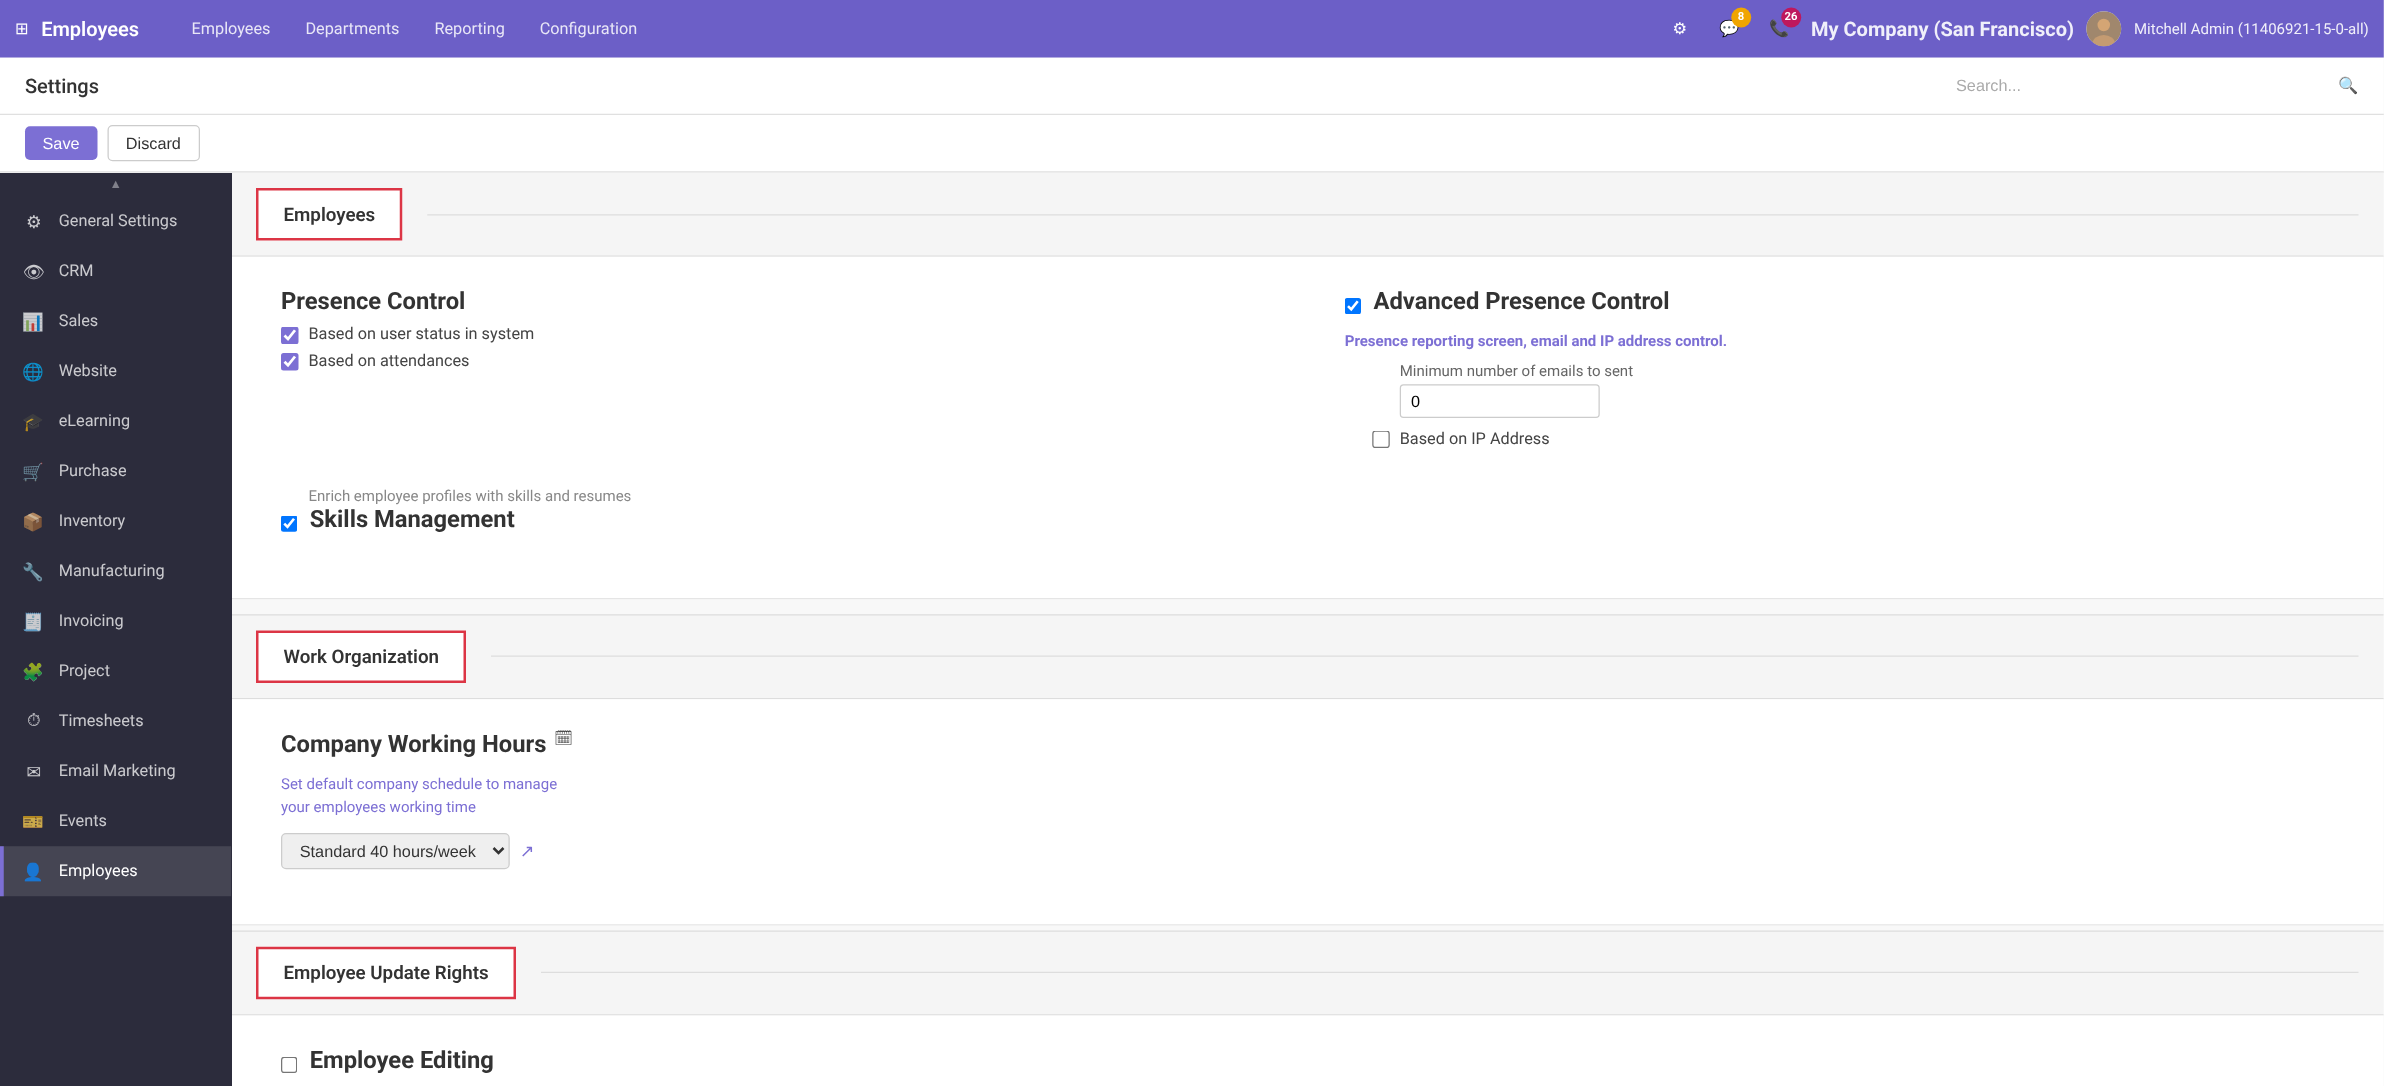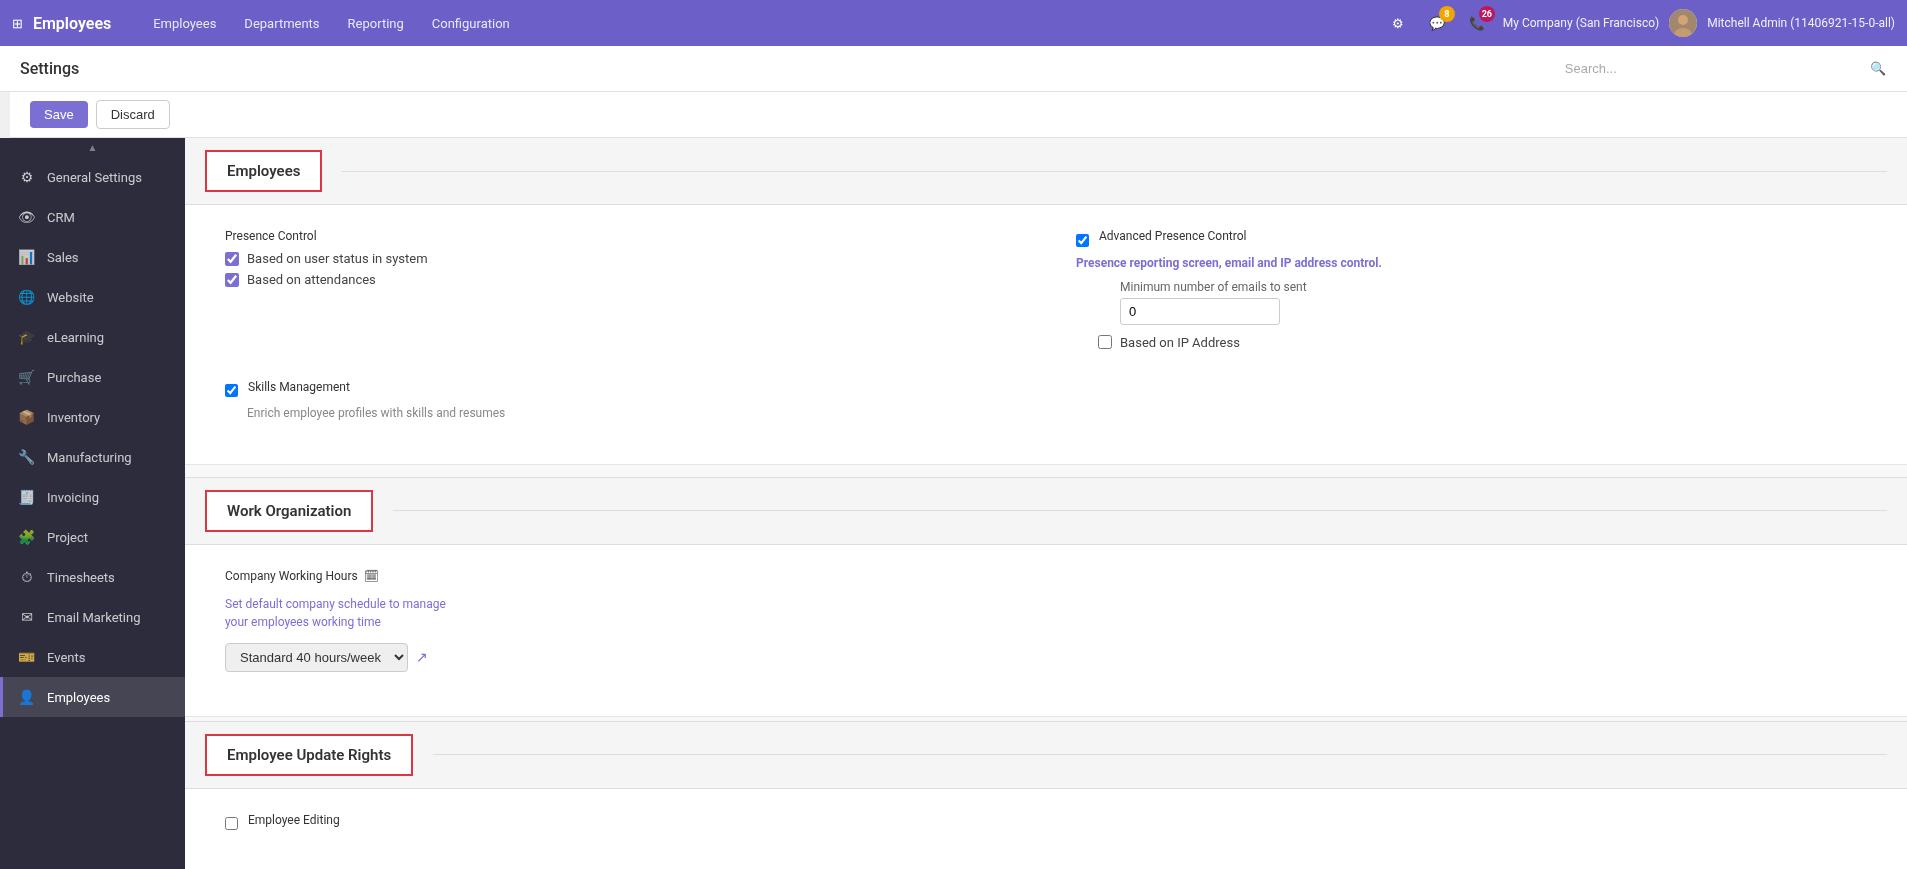--- a/index.html
+++ b/index.html
@@ -18,21 +18,21 @@
       z-index: 100;
     }
     .top-nav .app-grid-icon { margin-right: 10px; cursor: pointer; }
     .top-nav .app-title { font-size: 16px; font-weight: 600; margin-right: 30px; }
     .top-nav .nav-links { display: flex; gap: 4px; flex: 1; }
     .top-nav .nav-link { color: rgba(255,255,255,0.85); padding: 6px 12px; border-radius: 4px; cursor: pointer; font-size: 13px; }
     .top-nav .nav-right { display: flex; align-items: center; gap: 10px; }
     .top-nav .nav-icon-btn { position: relative; cursor: pointer; width: 30px; height: 30px; display: flex; align-items: center; justify-content: center; border-radius: 50%; }
     .badge { position: absolute; top: -2px; right: -2px; background: #f0a500; border-radius: 50%; width: 16px; height: 16px; font-size: 9px; display: flex; align-items: center; justify-content: center; color: white; font-weight: bold; }
     .badge.green { background: #be185d; }
-    .company-name { font-size: 12px; color: rgba(255,255,255,0.9); }
+    .company-name { font-size: 16px; color: rgba(255,255,255,0.9); font-weight: bold; }
     .avatar { width: 28px; height: 28px; border-radius: 50%; background: #ccc; overflow: hidden; display: flex; align-items: center; justify-content: center; }
     .user-name { font-size: 12px; color: rgba(255,255,255,0.9); text-align: right; }
 
     
     .sub-header {
       background: white;
       height: 46px;
       display: flex;
       align-items: center;
       padding: 0 20px;
@@ -48,21 +48,21 @@
     .search-icon-btn { color: #666; cursor: pointer; }
 
     
     .action-bar {
       background: white;
       height: 46px;
       display: flex;
       align-items: center;
       padding: 0 20px;
       position: fixed;
-      top: 92px; left: 10px; right: 0;
+      top: 92px; left: 0; right: 0;
       z-index: 98;
       border-bottom: 1px solid #e0e0e0;
       gap: 8px;
     }
     .btn-save { background: #7c6fd4; color: white; border: none; padding: 6px 14px; border-radius: 4px; cursor: pointer; font-size: 13px; }
     .btn-discard { background: white; color: #333; border: 1px solid #ccc; padding: 6px 14px; border-radius: 4px; cursor: pointer; font-size: 13px; }
 
     
     .layout {
       display: flex;
@@ -121,21 +121,21 @@
       font-size: 15px;
       font-weight: 600;
       color: #333;
       margin: 12px 20px;
       display: inline-block;
     }
     .section-body { background: white; padding: 24px 40px; border-bottom: 1px solid #e5e5e5; }
 
     
     .settings-group { margin-bottom: 20px; }
-    .settings-group-title { font-weight: 400; font-size: 12px; color: #333; margin-bottom: 8px; }
+    .settings-group-title { font-weight: 700; font-size: 19px; color: #333; margin-bottom: 8px; }
     .settings-group-desc { font-size: 12px; color: #7c6fd4; margin-bottom: 6px; line-height: 1.4; font-weight: bold; }
 
     .checkbox-row { display: flex; align-items: center; gap: 8px; margin-bottom: 6px; }
     .checkbox-row input[type=checkbox] { width: 14px; height: 14px; accent-color: #7c6fd4; cursor: pointer; }
     .checkbox-row label { font-size: 13px; color: #444; cursor: pointer; }
 
     .sub-field { margin-left: 22px; margin-top: 8px; }
     .sub-field label { font-size: 12px; color: #666; display: block; margin-bottom: 4px; }
     .sub-field input { border: 1px solid #ccc; padding: 5px 8px; border-radius: 3px; font-size: 13px; width: 160px; }
 
@@ -301,25 +301,25 @@
               <div class="checkbox-row" style="margin-top:10px;">
                 <input type="checkbox" id="apc2" style="">
                 <label for="apc2">Based on IP Address</label>
               </div>
             </div>
           </div>
         </div>
       </div>
 
       <div class="settings-group" style="margin-top:10px;">
+        <div style="margin-left:22px; font-size:12px; color:#888;">Enrich employee profiles with skills and resumes</div>
         <div style="display:flex; align-items:center; gap:10px; margin-bottom:4px;">
           <input type="checkbox" id="sm" checked="" style="">
           <span class="settings-group-title">Skills Management</span>
         </div>
-        <div style="margin-left:22px; font-size:12px; color:#888;">Enrich employee profiles with skills and resumes</div>
       </div>
     </div>
 
     <div class="section-header" style="background:#f5f5f5; margin-top:12px;">
       <div class="section-title-box">Work Organization</div>
       <div style="flex:1; height:1px; background:#ddd; margin-right:20px;"></div>
     </div>
     <div class="section-body">
       <div class="settings-group">
         <div style="display:flex; align-items:flex-start; gap:6px; margin-bottom:4px;">

